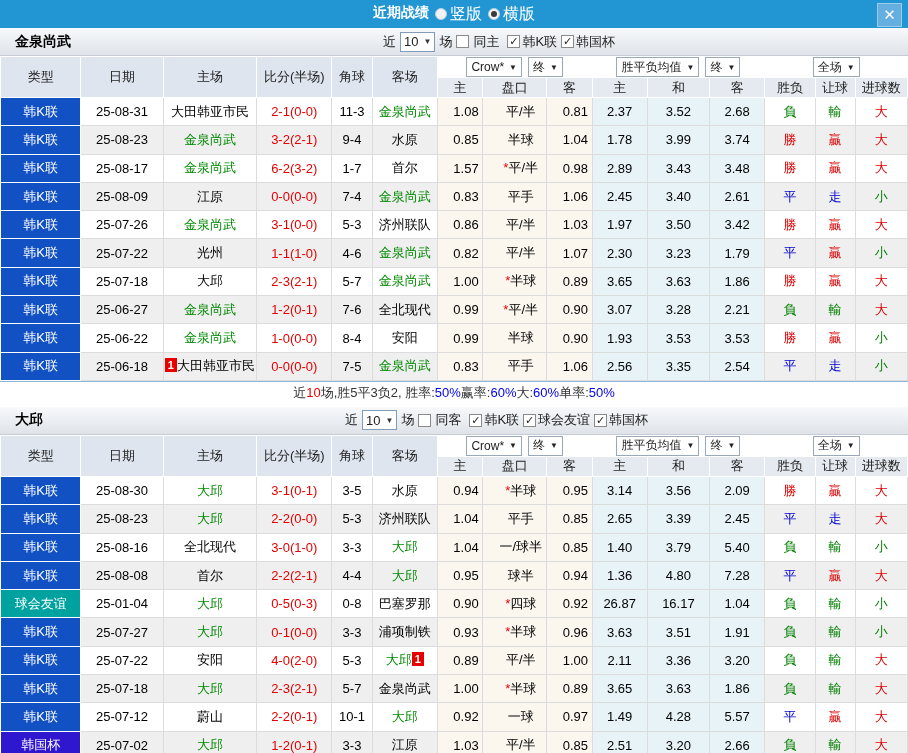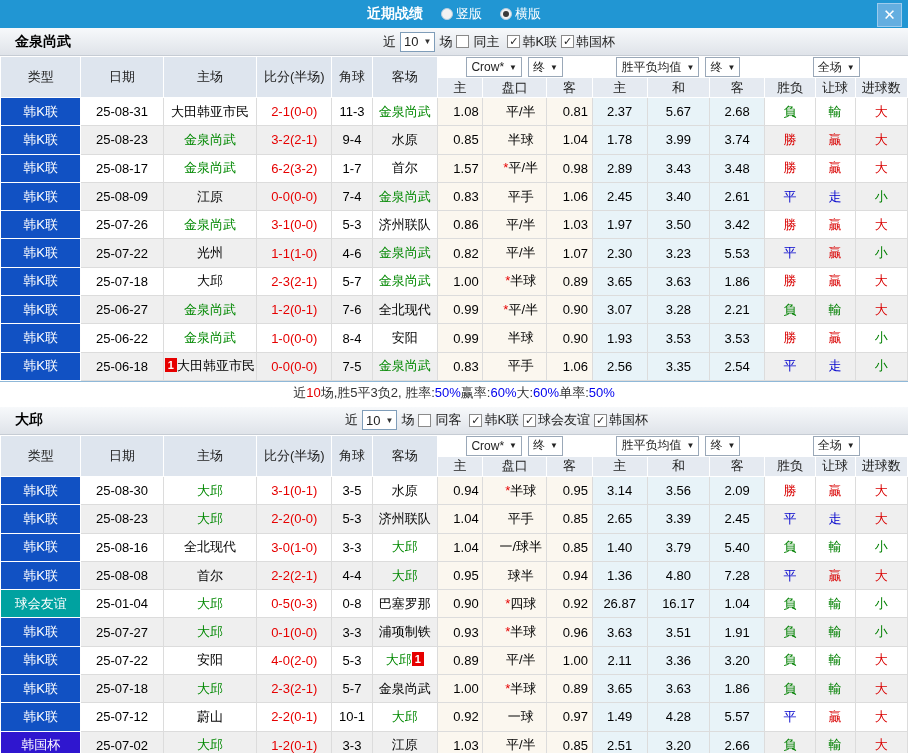--- a/index.html
+++ b/index.html
@@ -2,23 +2,23 @@
 <html><head>
 <meta charset="utf-8">
 <style>
   html,body{margin:0;padding:0;}
   body{width:908px;height:753px;overflow:hidden;background:#fff;
        font-family:"Liberation Sans","DejaVu Sans",sans-serif;font-size:13px;color:#333;}
   .app{width:908px;height:753px;position:relative;}
 
   
   .titlebar{height:28px;background:#2196d3;display:flex;align-items:center;justify-content:center;position:relative;}
-  .title-group{display:flex;gap:18px;font-family:Liberation Mono, monospace;}
+  .title-group{display:flex;gap:6px;font-family:Liberation Mono, monospace;}
   .dlg-title{color:#fff;font-weight:bold;font-size:14px;}
-  .radio-wrap{display:flex;align-items:center;gap:3px;color:#fff;font-size:13px;cursor:pointer;}
+  .radio-wrap{display:flex;align-items:center;gap:3px;color:#fff;font-size:16px;cursor:pointer;}
   .radio{width:12px;height:12px;border-radius:50%;background:#f2f2f2;border:1px solid #b9cfe0;box-sizing:border-box;display:inline-flex;align-items:center;justify-content:center;}
   .radio.on::after{content:"";width:6px;height:6px;border-radius:50%;background:#3a3a3a;}
   .close-btn{position:absolute;right:6px;top:3px;width:23px;height:22px;background:#64aee0;border:1px solid #9ccbed;
              color:#fff;font-weight:bold;font-size:15px;line-height:22px;text-align:center;cursor:pointer;}
 
   
   .section-header{height:27px;background:linear-gradient(#f7f9fb,#dfe3e9);border-bottom:1px solid #c6ccd4;position:relative;display:flex;align-items:center;}
   .team-name{font-weight:bold;font-size:14px;color:#000;margin-left:15px;}
   .controls{position:absolute;top:0;height:27px;display:flex;align-items:center;gap:4px;font-size:13px;color:#222;white-space:nowrap;}
   .sec0 .controls{left:383px;}
@@ -172,21 +172,21 @@
             <td class="c-type" style="background:#1151c3">韩K联</td>
             <td>25-08-31</td>
             <td style="color:#000">大田韩亚市民</td>
             <td class="c-score">2-1(0-0)</td>
             <td>11-3</td>
             <td style="color:#008800">金泉尚武</td>
             <td class="c-odds">1.08</td>
             <td class="c-odds">平/半</td>
             <td class="c-odds">0.81</td>
             <td class="c-avg">2.37</td>
-            <td class="c-avg">5.67</td>
+            <td class="c-avg">3.52</td>
             <td class="c-avg">2.68</td>
             <td style="color:#008000">負</td>
             <td style="color:#008000">輸</td>
             <td style="color:#d90000">大</td>
           </tr>
           <tr>
             <td class="c-type" style="background:#1151c3">韩K联</td>
             <td>25-08-23</td>
             <td style="color:#008800">金泉尚武</td>
             <td class="c-score">3-2(2-1)</td>
@@ -258,21 +258,21 @@
             <td>25-07-22</td>
             <td style="color:#000">光州</td>
             <td class="c-score">1-1(1-0)</td>
             <td>4-6</td>
             <td style="color:#008800">金泉尚武</td>
             <td class="c-odds">0.82</td>
             <td class="c-odds">平/半</td>
             <td class="c-odds">1.07</td>
             <td class="c-avg">2.30</td>
             <td class="c-avg">3.23</td>
-            <td class="c-avg">5.53</td>
+            <td class="c-avg">1.79</td>
             <td style="color:#0000cc">平</td>
             <td style="color:#d90000">贏</td>
             <td style="color:#008000">小</td>
           </tr>
           <tr>
             <td class="c-type" style="background:#1151c3">韩K联</td>
             <td>25-07-18</td>
             <td style="color:#000">大邱</td>
             <td class="c-score">2-3(2-1)</td>
             <td>5-7</td>

